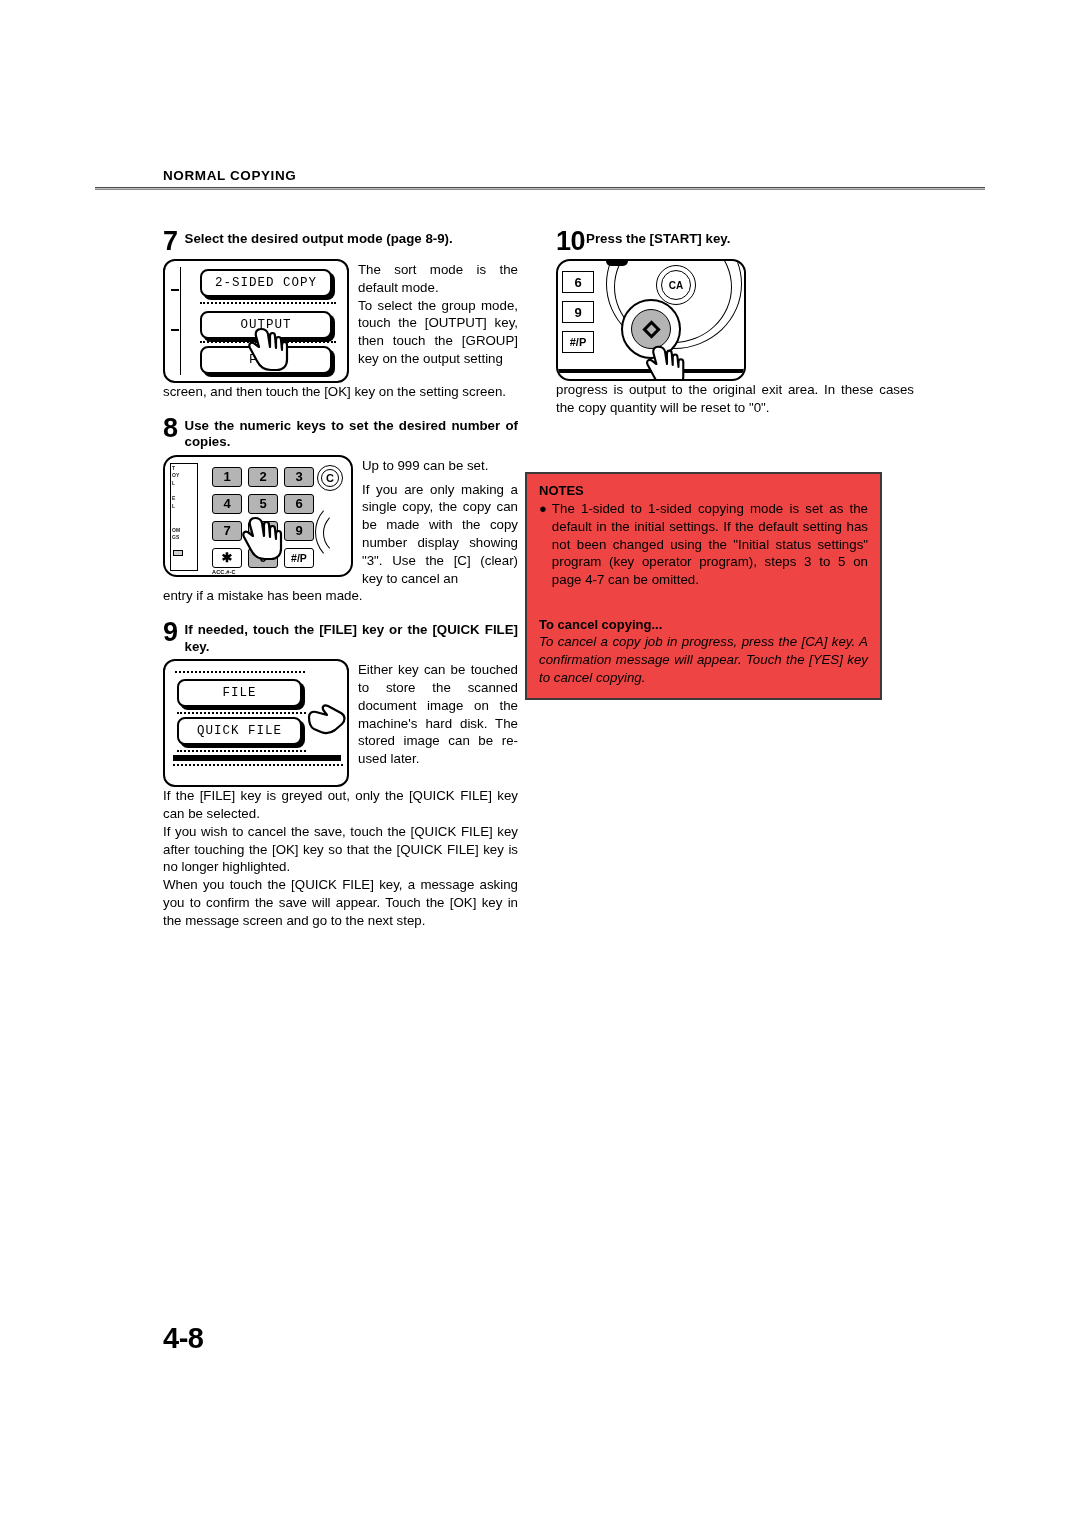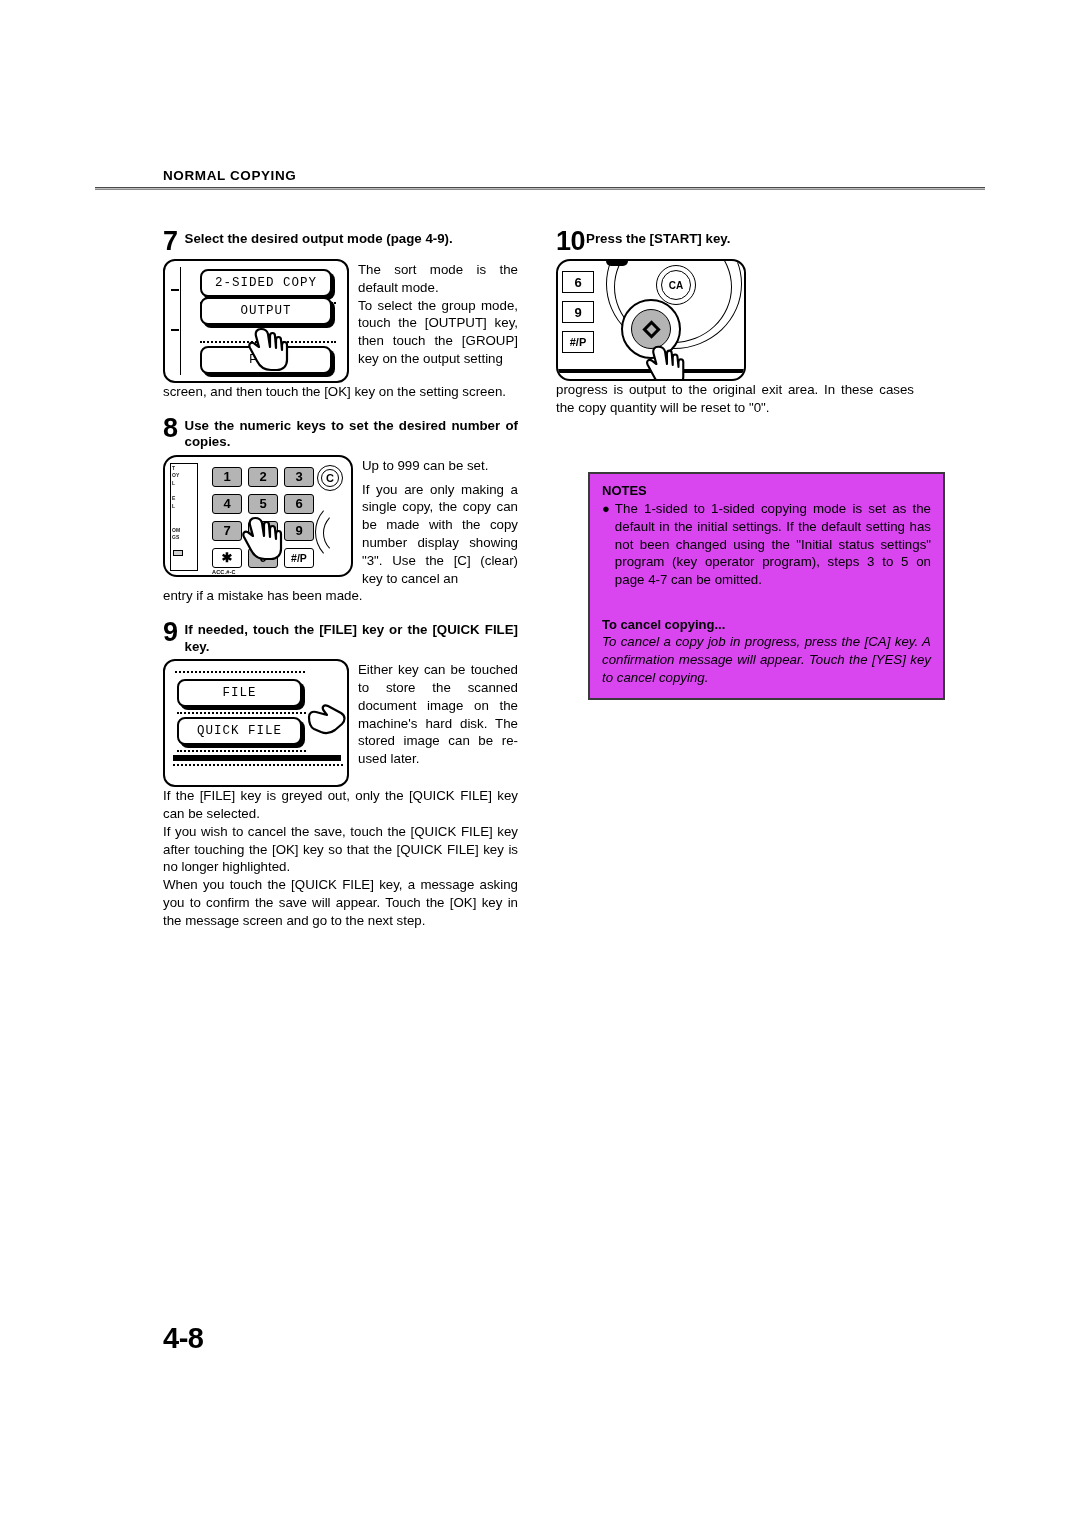--- a/index.html
+++ b/index.html
@@ -178,22 +178,22 @@
   .sp-bar {
     position:absolute; background:#000;
   }
 
   
   .hand { position:absolute; z-index:9; }
   .hand svg { display:block; }
 
   
   .notes {
-    position:absolute; left:588px; top:472px; width:357px;
-    background:#d946ef;
+    position:absolute; left:525px; top:472px; width:357px;
+    background:#ef4444;
     border:2px solid #3a3a3a;
     padding:9px 12px 12px 12px;
   }
   .notes-title { font-size:13px; font-weight:bold; margin-bottom:2px; }
   .notes-item { display:flex; align-items:flex-start; }
   .notes-bullet { font-size:13px; line-height:17.8px; margin-right:5px; }
   .notes-text { font-size:13.3px; line-height:17.8px; text-align:justify; flex:1 1 auto; }
   .notes-sub { font-size:13px; font-weight:bold; margin-top:28px; }
   .notes-body { font-size:13.3px; line-height:17.8px; text-align:justify; margin-top:1px;font-style:italic; }
 
@@ -210,33 +210,33 @@
 
   <div class="header">
     <div class="header-title">NORMAL COPYING</div>
     <div class="header-rule"></div>
   </div>
 
   <div class="col-left">
 
     <div class="step">
       <div class="step-num">7</div>
-      <div class="step-title nojust">Select the desired output mode (page 4-9).</div>
+      <div class="step-title nojust">Select the desired output mode (page 8-9).</div>
     </div>
 
     <div class="fig-row">
       <div class="figure">
         <div class="panel">
           <div class="edge-l">
             <div class="tickm" style="top:22px;"></div>
             <div class="tickm" style="top:62px;"></div>
           </div>
           <div class="tbtn" style="left:35px; top:8px; width:132px; height:28px;">2-SIDED COPY</div>
           <div class="dotline" style="left:35px; top:41px; width:136px;"></div>
-          <div class="tbtn" style="left:35px; top:36px; width:132px; height:28px;text-align:right;">OUTPUT</div>
+          <div class="tbtn" style="left:35px; top:50px; width:132px; height:28px;text-align:right;">OUTPUT</div>
           <div class="dotline" style="left:35px; top:80px; width:136px;"></div>
           <div class="tbtn" style="left:35px; top:85px; width:132px; height:28px;">FILE</div>
 
           <div class="hand" style="left:82px; top:62px;">
             <svg width="44" height="50" viewBox="0 0 44 50">
               <path d="M14 6 C10 6 8 9 9 13 L12 24 L8 21 C4 18 1 21 3 25
                        L10 38 C13 44 18 47 24 47 L30 47 C36 47 40 43 40 37
                        L40 22 C40 18 35 18 35 22 L35 27 L34 17 C34 13 29 13 29 17
                        L29 25 L28 13 C28 9 23 9 23 13 L23 24 L21 11 C20 7 17 6 14 6 Z" fill="#ffffff" stroke="#000000" stroke-width="2.2" stroke-linejoin="round"></path>
             </svg>

